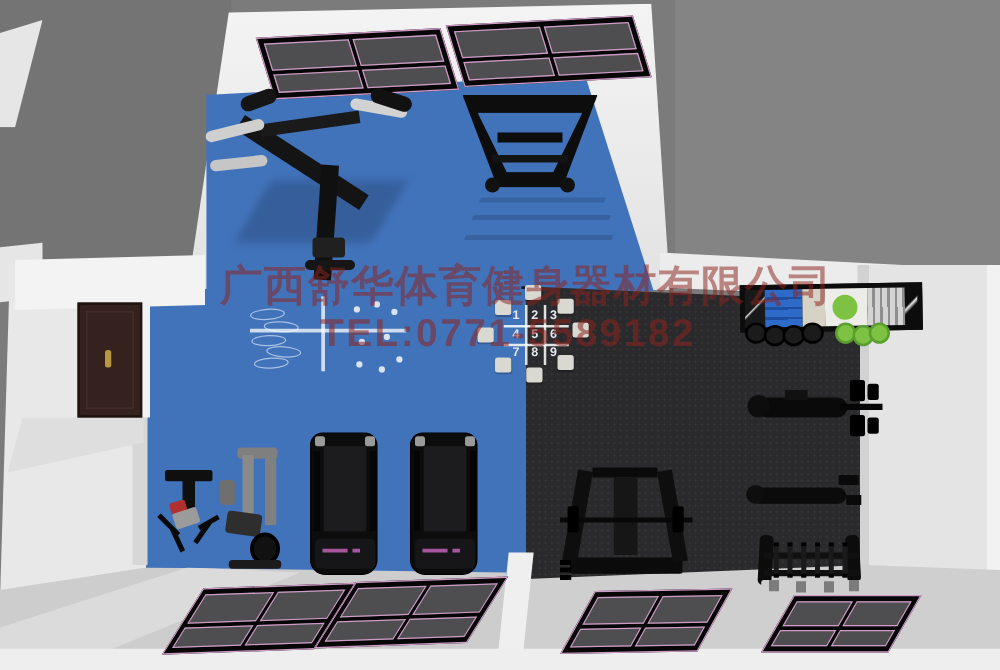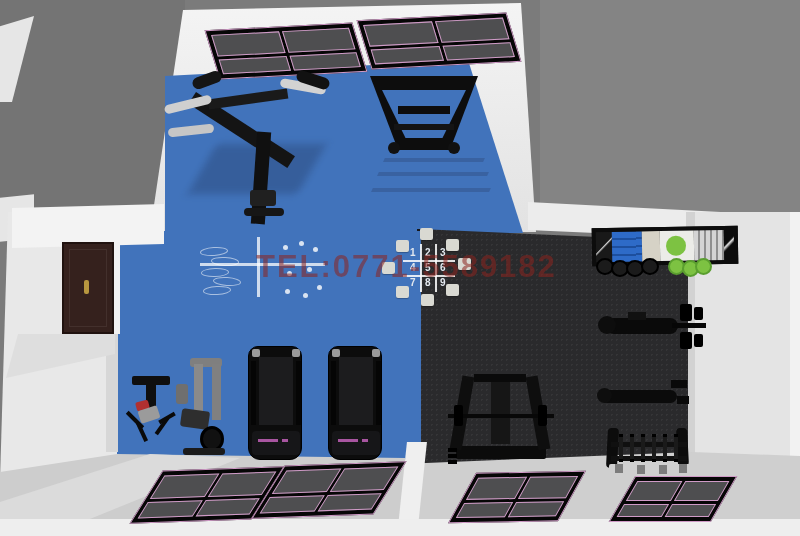--- a/index.html
+++ b/index.html
@@ -272,15 +272,16 @@
     <div style="width:10px;background:linear-gradient(135deg,#0c0c0c 40%,#e8e8e8 46%,#0c0c0c 56%);"></div>
   </div>
   <div class="kb" style="left:596px;top:258px;z-index:6;"></div>
   <div class="kb" style="left:611px;top:260px;z-index:6;"></div>
   <div class="kb" style="left:626px;top:260px;z-index:6;"></div>
   <div class="kb" style="left:641px;top:258px;z-index:6;"></div>
   <div class="gb" style="left:668px;top:258px;z-index:6;"></div>
   <div class="gb" style="left:682px;top:260px;z-index:6;"></div>
   <div class="gb" style="left:695px;top:258px;z-index:6;"></div>
 
+  <div class="wm" style="left:176px;top:206px;font-size:34px;">广西舒华体育健身器材有限公司</div>
   <div class="wm" style="left:256px;top:249px;font-size:31px;letter-spacing:2px;opacity:.55;">TEL:0771-5589182</div>
 
 </div>
 
 </body></html>

